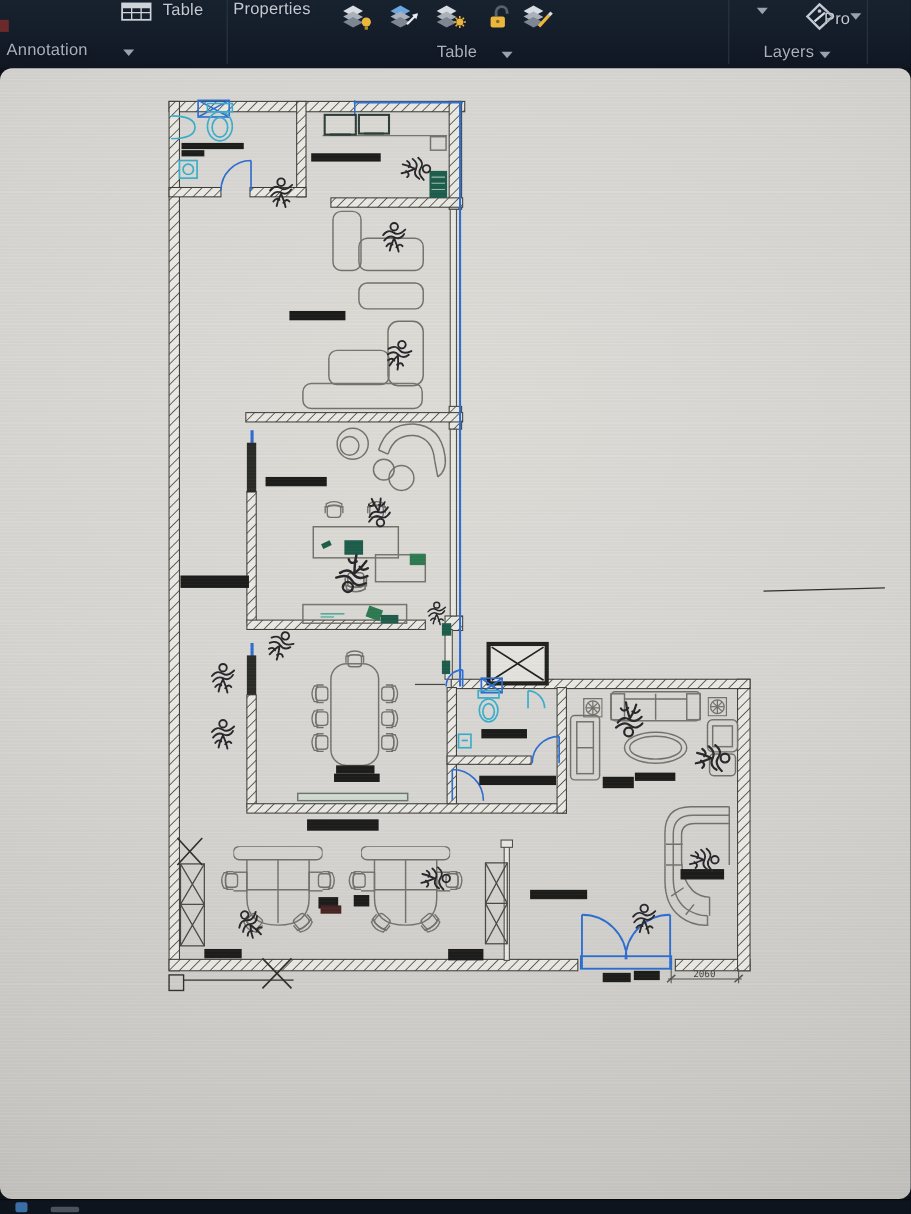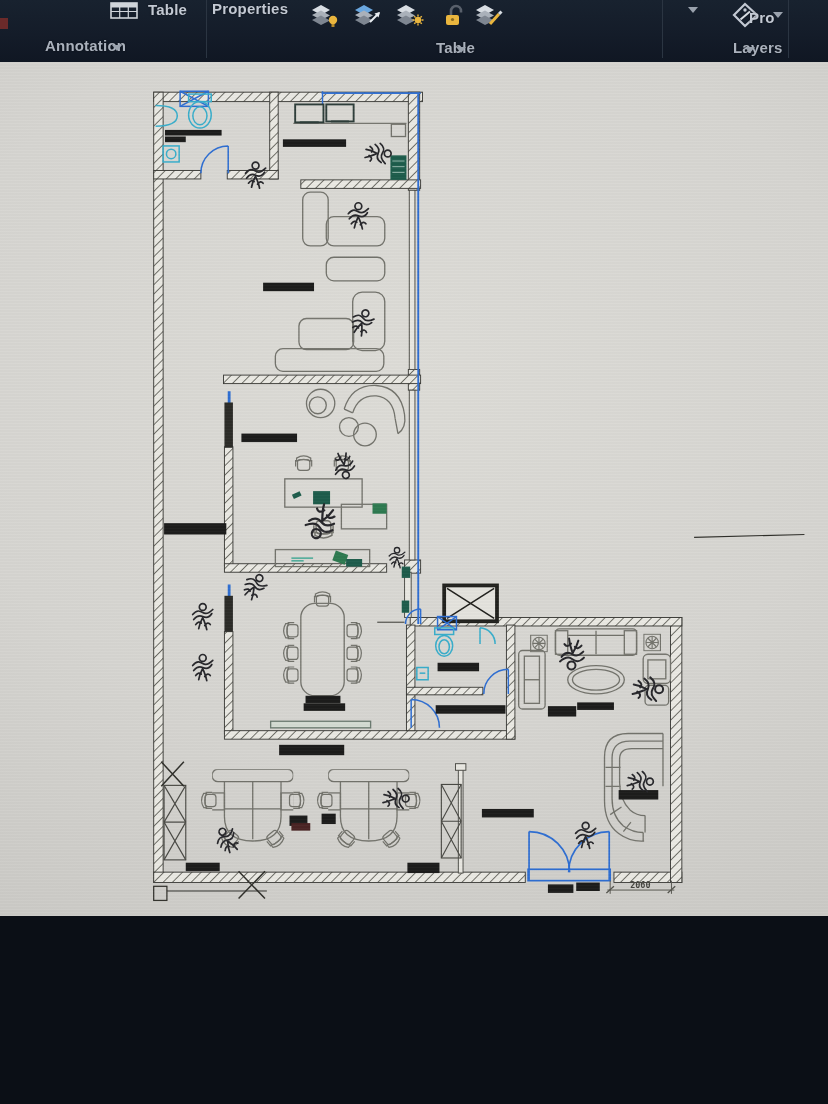--- a/index.html
+++ b/index.html
@@ -1,30 +1,30 @@
 <!DOCTYPE html>
 <html><head>
 <meta charset="utf-8">
 <style>
   html,body{margin:0;padding:0;background:#0b0f16;}
-  .screen{position:relative;width:828px;height:916px;overflow:hidden;font-family:"Liberation Sans",sans-serif;font-weight:bold;}
+  .screen{position:relative;width:828px;height:1104px;overflow:hidden;font-family:"Liberation Sans",sans-serif;}
   
   .ribbon{position:absolute;left:0;top:0;width:828px;height:62px;
     background:linear-gradient(180deg,#18222f 0%,#141c29 55%,#101723 100%);}
   .r-divider{position:absolute;top:0;width:1px;height:58px;background:#2b3542;}
   .r-label{position:absolute;color:#c3c9d3;font-size:15px;white-space:nowrap;letter-spacing:.2px;
     text-shadow:0 0 2px rgba(0,0,0,.5);}
-  .p-label{color:#aab1bc;font-size:15px;margin-left:39px;}
+  .p-label{color:#aab1bc;font-size:15px;}
   .caret{position:absolute;width:0;height:0;border-left:5px solid transparent;border-right:5px solid transparent;
     border-top:6px solid #9aa2ad;}
   .icon{position:absolute;}
   
   .canvas{position:absolute;left:0;top:62px;width:828px;height:1028px;
     background:
-      radial-gradient(140% 90% at 48% 30%, #dddcd7 0%, #d6d5d1 40%, #c9c8c4 75%, #b7b6b2 100%);}
+      radial-gradient(140% 90% at 48% 30%, #dddcd7 0%, #d6d5d1 40%, #c9c8c4 75%, #b7b6b2 100%); border-radius: 11px;}
   .canvas::after{content:"";position:absolute;inset:0;pointer-events:none;
     background:repeating-linear-gradient(0deg,rgba(255,255,255,.05) 0 1px,rgba(0,0,0,.03) 1px 3px);
     opacity:.5;}
   .canvas svg{position:absolute;left:0;top:0;}
   
   .statusbar{position:absolute;left:0;top:1090px;width:828px;height:14px;background:#0e141d;border-top:1px solid #05070a;}
   .sb-icon{position:absolute;left:14px;top:2px;width:11px;height:9px;background:#3b6ea5;border-radius:2px;}
   .sb-blob{position:absolute;left:46px;top:6px;width:26px;height:5px;background:#8b9097;opacity:.5;border-radius:2px;}
 </style>
 </head>

